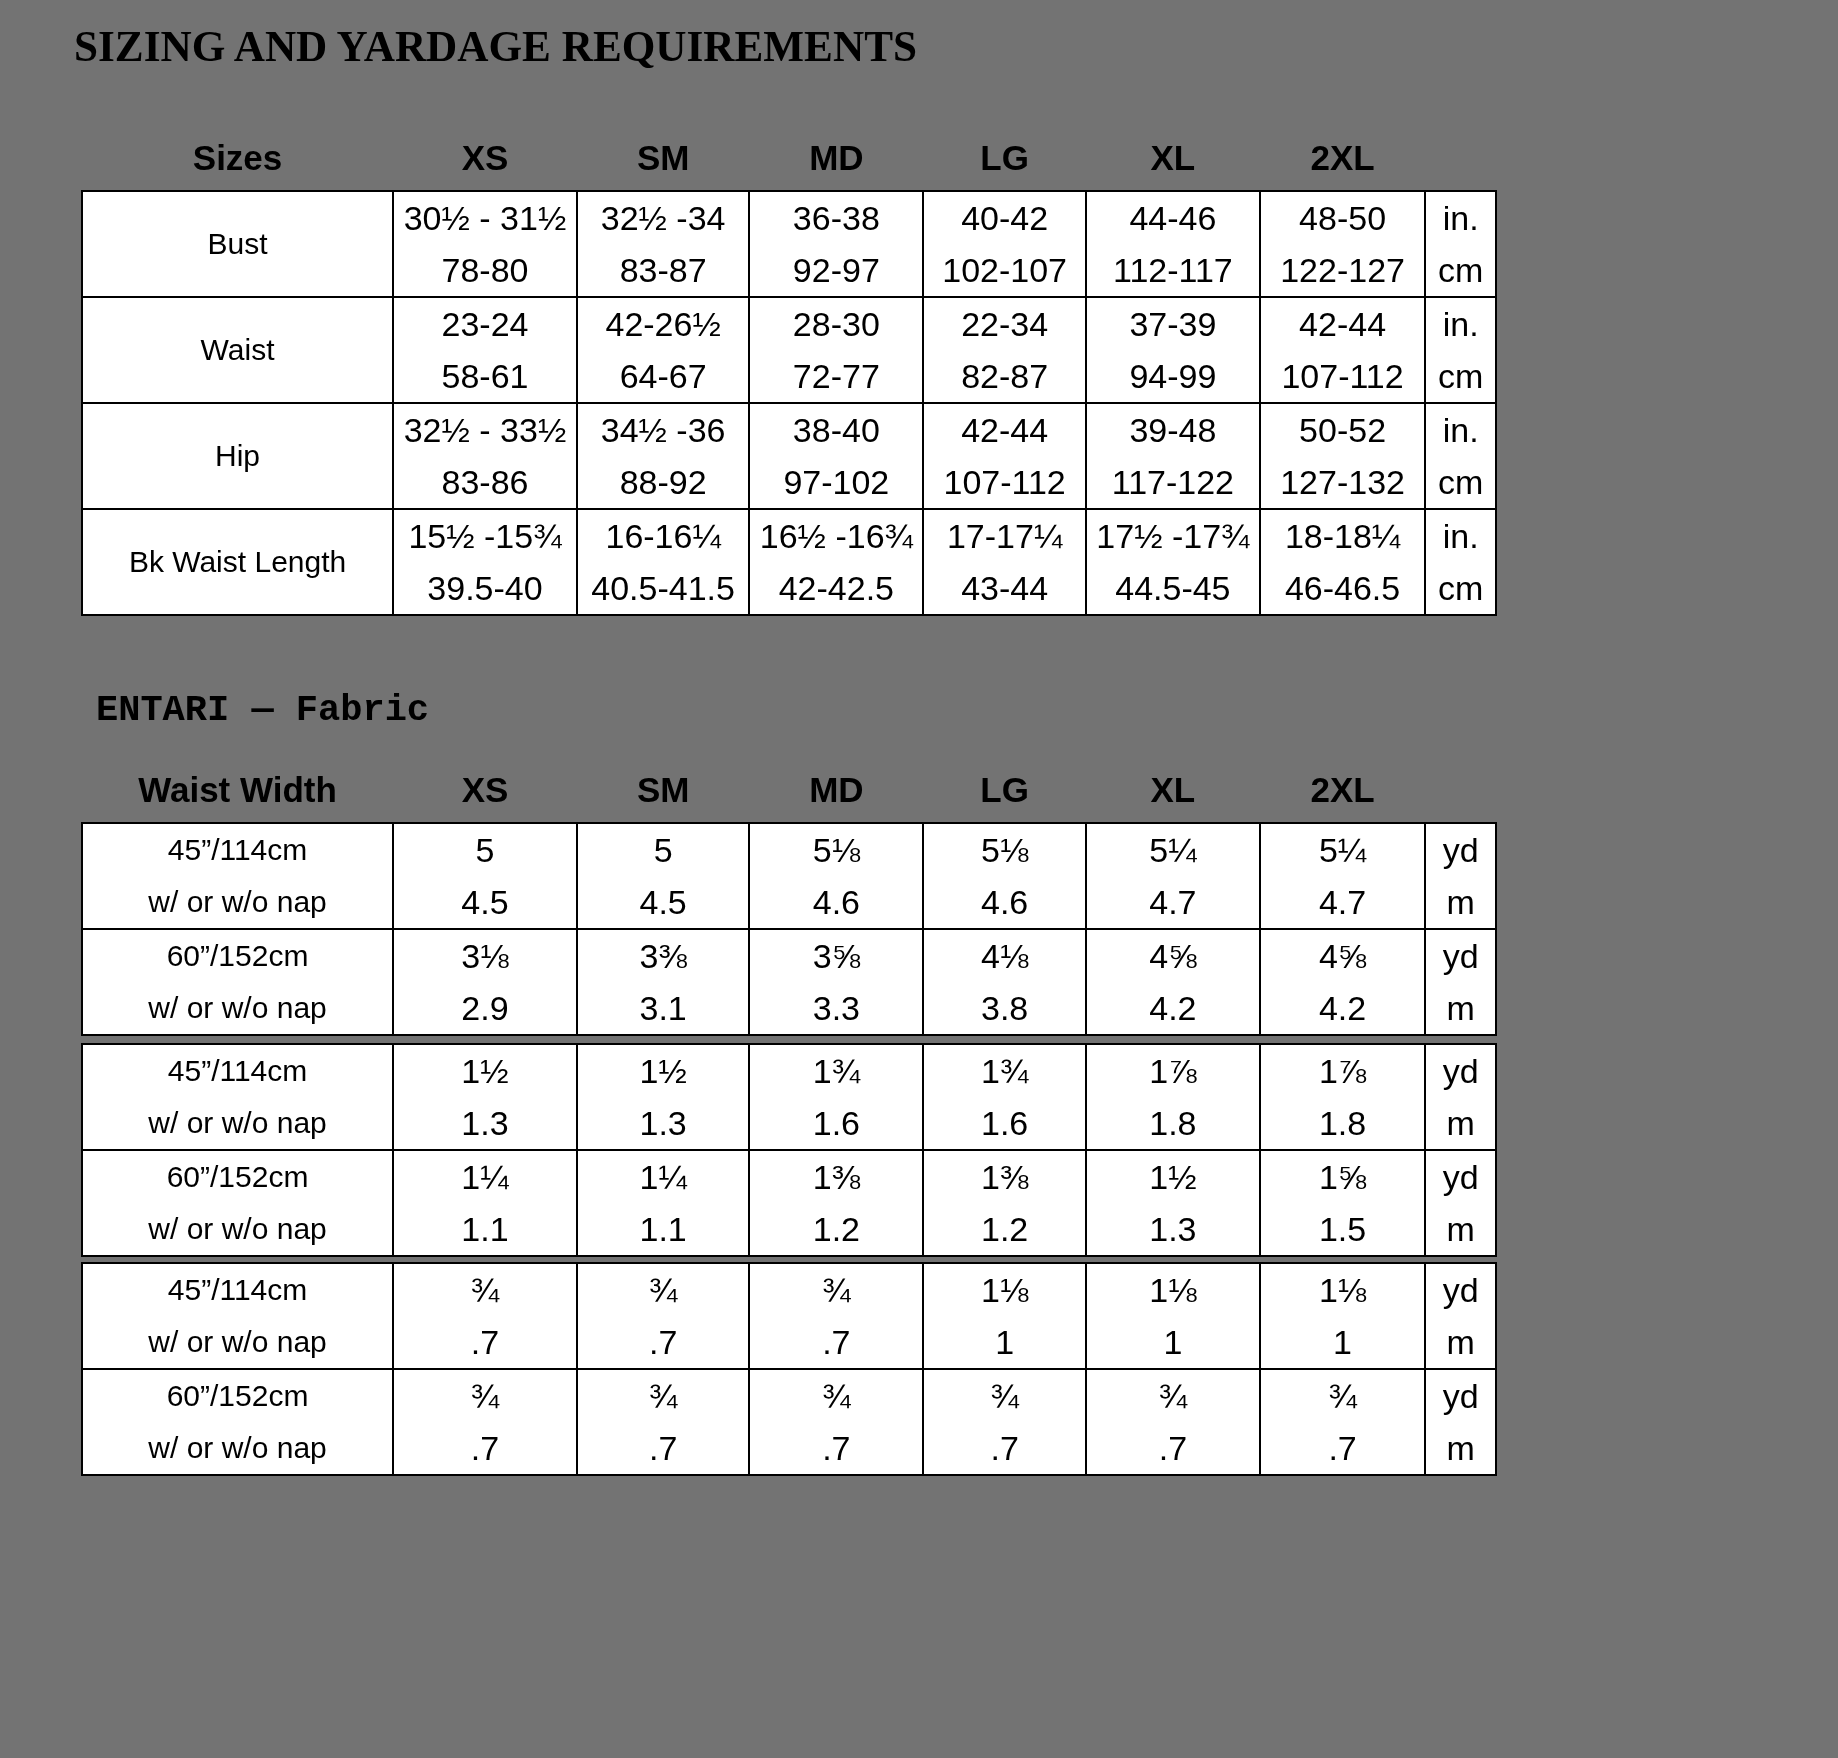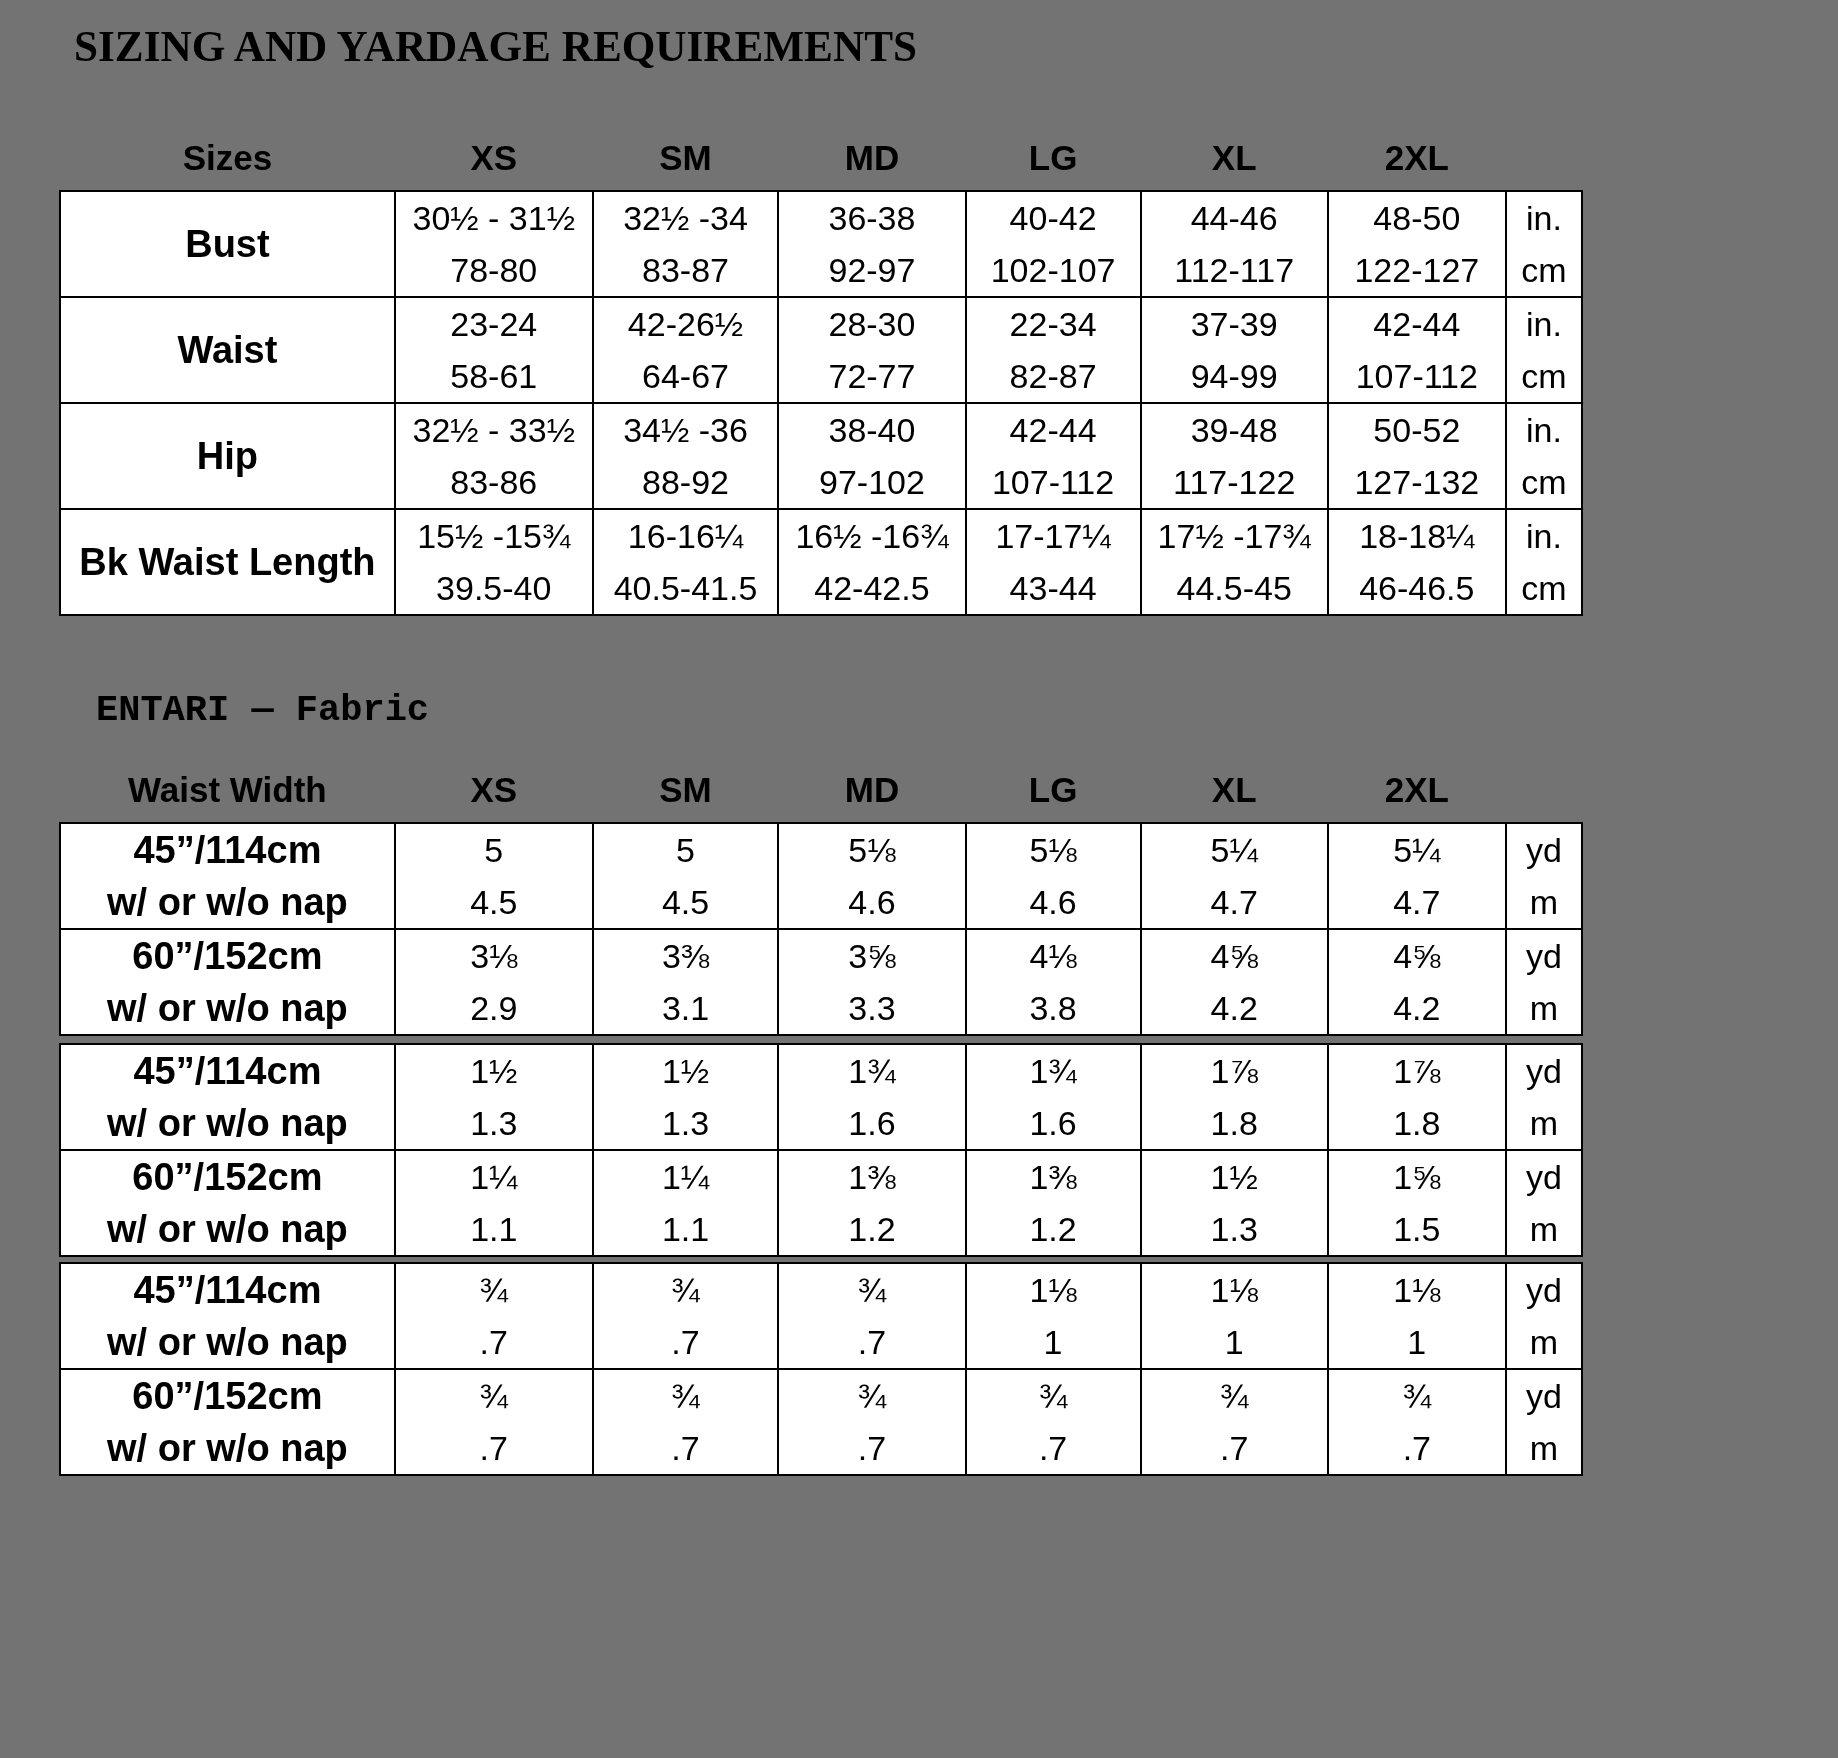--- a/index.html
+++ b/index.html
@@ -35,22 +35,22 @@
     white-space: nowrap;
     font-family: Liberation Mono, monospace;
   }
   #heading-entari { margin-top: 73px; }
   #heading-jacket { margin-top: 66px; }
   #heading-vest   { margin-top: 66px; }
 
   table.grid {
     border-collapse: collapse;
     table-layout: fixed;
-    margin-left: 59px;
-    width: 1524px;
+    margin-left: 81px;
+    width: 1416px;
   }
   #sizing-table { margin-top: 70px; }
   #entari-table { margin-top: 40px; }
   #jacket-table { margin-top: 7px; }
   #vest-table   { margin-top: 5px; }
 
   table.grid thead th {
     border: none;
     font-size: 35px;
     font-weight: 700;
@@ -67,22 +67,22 @@
     padding: 0;
     background: #ffffff;
   }
   .val {
     font-size: 34px;
     font-weight: 400;
     line-height: 52px;
     white-space: nowrap;
   }
   .lbl {
-    font-size: 38px;
-    font-weight: 700;
+    font-size: 30px;
+    font-weight: 400;
     line-height: 52px;
     white-space: nowrap;
   }
 </style>
 </head>
 <body>
 
 <div class="sheet">
 
   <h1 class="doc-title">SIZING AND YARDAGE REQUIREMENTS</h1>

